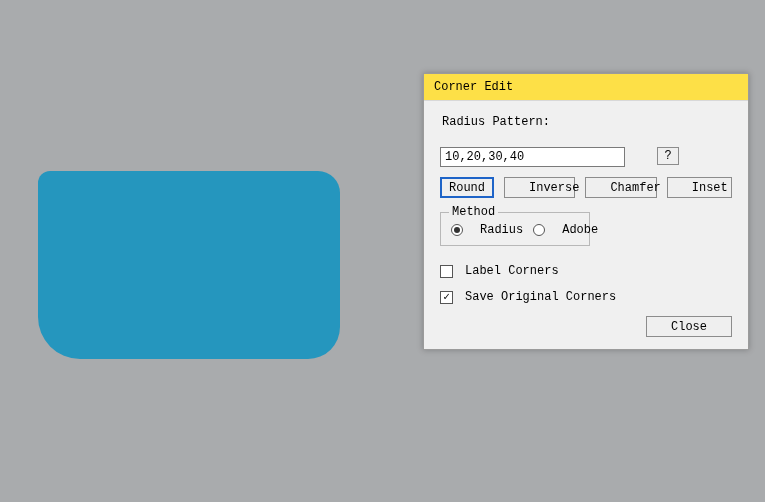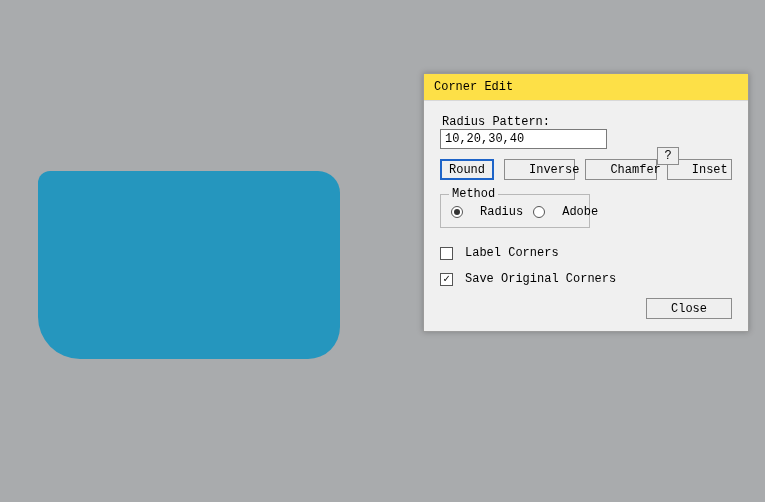--- a/index.html
+++ b/index.html
@@ -37,24 +37,24 @@
   }
   .titlebar {
     background: #fde047;
     padding: 6px 10px;
     border-bottom: 1px solid #d8d8d8;
     font-size: 12px;
   }
   .content {
     padding: 14px 16px 12px 16px;
   }
-  .row-label { margin-bottom: 0; }
+  .row-label { margin-bottom: 18px; }
   .input-row { display: flex; align-items: center; margin-bottom: 10px; }
   .text-input {
-    width: 167px;
+    width: 185px;
     height: 20px;
     background: #fff;
     border: 1px solid #7a7a7a;
     font-family: inherit;
     font-size: 12px;
     padding: 0 4px;
   }
   .help-btn {
     position: absolute;
     left: 233px;

